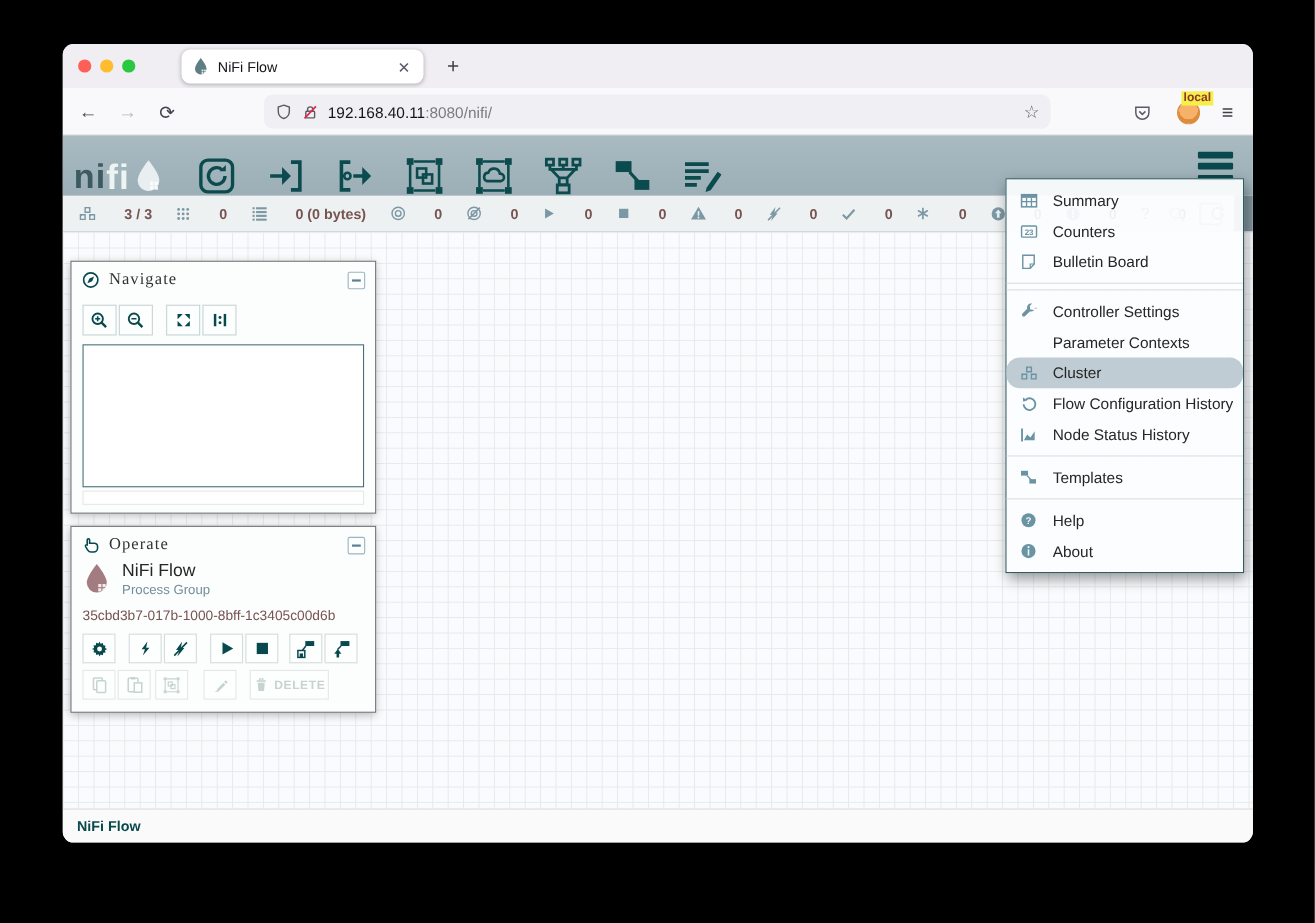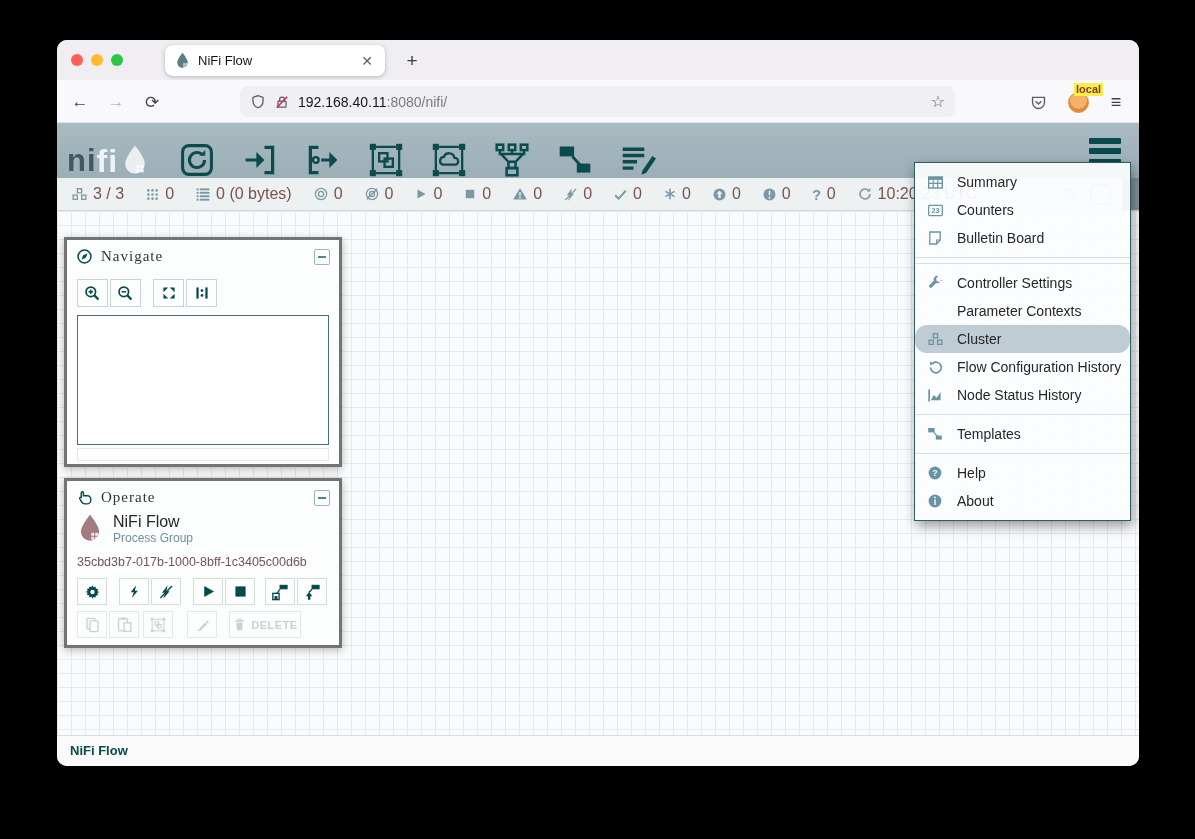--- a/index.html
+++ b/index.html
@@ -37,21 +37,21 @@
   .nav-reload{left:82px;}
   .urlbar{position:absolute;left:183px;top:6px;width:715px;height:31px;background:#f0f0f4;
     border-radius:8px;display:flex;align-items:center;padding:0 10px;}
   .url-text{font-size:14px;margin-left:8px;flex:1;white-space:nowrap;overflow:hidden;}
   .url-host{color:#15141a;}
   .url-rest{color:#7a7a82;}
   .url-star{font-size:16px;color:#5b5b66;}
   .toolbar-icn{position:absolute;top:9px;width:26px;height:26px;display:flex;
     align-items:center;justify-content:center;color:#5b5b66;}
   .pocket{left:968px;}
-  .avatar-wrap{left:1008px;}
+  .avatar-wrap{left:1008px;justify-content:flex-end;}
   .avatar{width:21px;height:21px;border-radius:50%;background:radial-gradient(circle at 50% 38%,#f6b26b 55%,#e08a3c 56%);
     border:1px solid #d6913f;}
   .local-tag{position:absolute;left:9px;top:-6px;background:#f6ee49;color:#8c3a26;
     font-size:11px;font-weight:bold;padding:0 2px;line-height:13px;}
   .ham{left:1046px;font-size:18px;color:#3f3f46;}
 
   
   .nifi-toolbar{position:absolute;left:0;top:83px;right:0;height:55px;
     background:linear-gradient(#a9bac1,#9cafb6);display:flex;align-items:flex-end;}
   .logo{display:flex;align-items:flex-end;margin-left:10px;}
@@ -62,40 +62,40 @@
   .tb-icon{width:36px;height:36px;color:#0b4a4d;cursor:grab;}
   .menu-btn{position:absolute;right:18px;top:13px;width:32px;height:30px;display:flex;
     flex-direction:column;justify-content:space-between;padding:2px 0;cursor:pointer;}
   .menu-btn span{display:block;height:5.5px;background:#07494c;border-radius:1px;}
 
   
   .statusbar{position:absolute;left:0;top:138px;right:0;height:33px;background:#eef1f2;
     border-bottom:1px solid #d2d8da;display:flex;align-items:center;gap:21px;
     padding-left:14px;color:#7b98a4;}
   .sb-item{display:flex;align-items:center;gap:5px;white-space:nowrap;}
-  .sb-item .val{font-size:16px;font-weight:normal;color:#775351;}
+  .sb-item .val{font-size:13px;font-weight:bold;color:#775351;margin-left:20px;}
   .sb-q{font-size:15px;font-weight:bold;color:#7b98a4;width:10px;text-align:center;}
   .sb-right-block{position:absolute;right:0;top:0;bottom:0;width:17px;background:#7f929b;}
   .sb-search{position:absolute;right:60px;top:8px;color:#9fb0b8;}
   .sb-sq{position:absolute;right:28px;top:6px;width:21px;height:21px;border:2px solid #a5b4bb;
     border-radius:3px;}
 
   
   .canvas{position:absolute;left:0;top:171px;right:0;bottom:31px;background:#fafbfd;
     background-image:linear-gradient(#e5eaee 1px,transparent 1px),
       linear-gradient(90deg,#e5eaee 1px,transparent 1px);
     background-size:14px 14px;}
 
   
   .breadcrumb{position:absolute;left:0;bottom:0;right:0;height:31px;background:#fafafa;
     border-top:1px solid #dcdcdc;line-height:30px;padding-left:13px;font-size:13px;
     font-weight:bold;color:#07494c;}
 
   
-  .panel{position:absolute;width:278px;background:#fcfdfd;border:3px solid #737373;
+  .panel{position:absolute;width:278px;background:#fcfdfd;border:1px solid #737373;
     box-shadow:0 2px 8px rgba(0,0,0,.28);}
   .panel-hdr{display:flex;align-items:center;padding:8px 9px 4px 9px;}
   .panel-hdr .ttl{font-family:"Liberation Serif",serif;font-size:15px;color:#333;
     letter-spacing:1px;margin-left:8px;flex:1;}
   .collapse{width:16px;height:16px;border:1px solid #9bb6be;border-radius:2px;display:flex;
     align-items:center;justify-content:center;color:#5b8290;}
   .collapse::before{content:"";display:block;width:8px;height:2px;background:#5b8290;}
   .nav-panel{left:7px;top:197px;height:230px;}
   .nav-tools{display:flex;gap:2px;margin:10px 10px 8px 10px;}
   .sq-btn{width:31px;height:28px;border:1px solid #c6d4d4;background:#fdfefe;display:flex;

